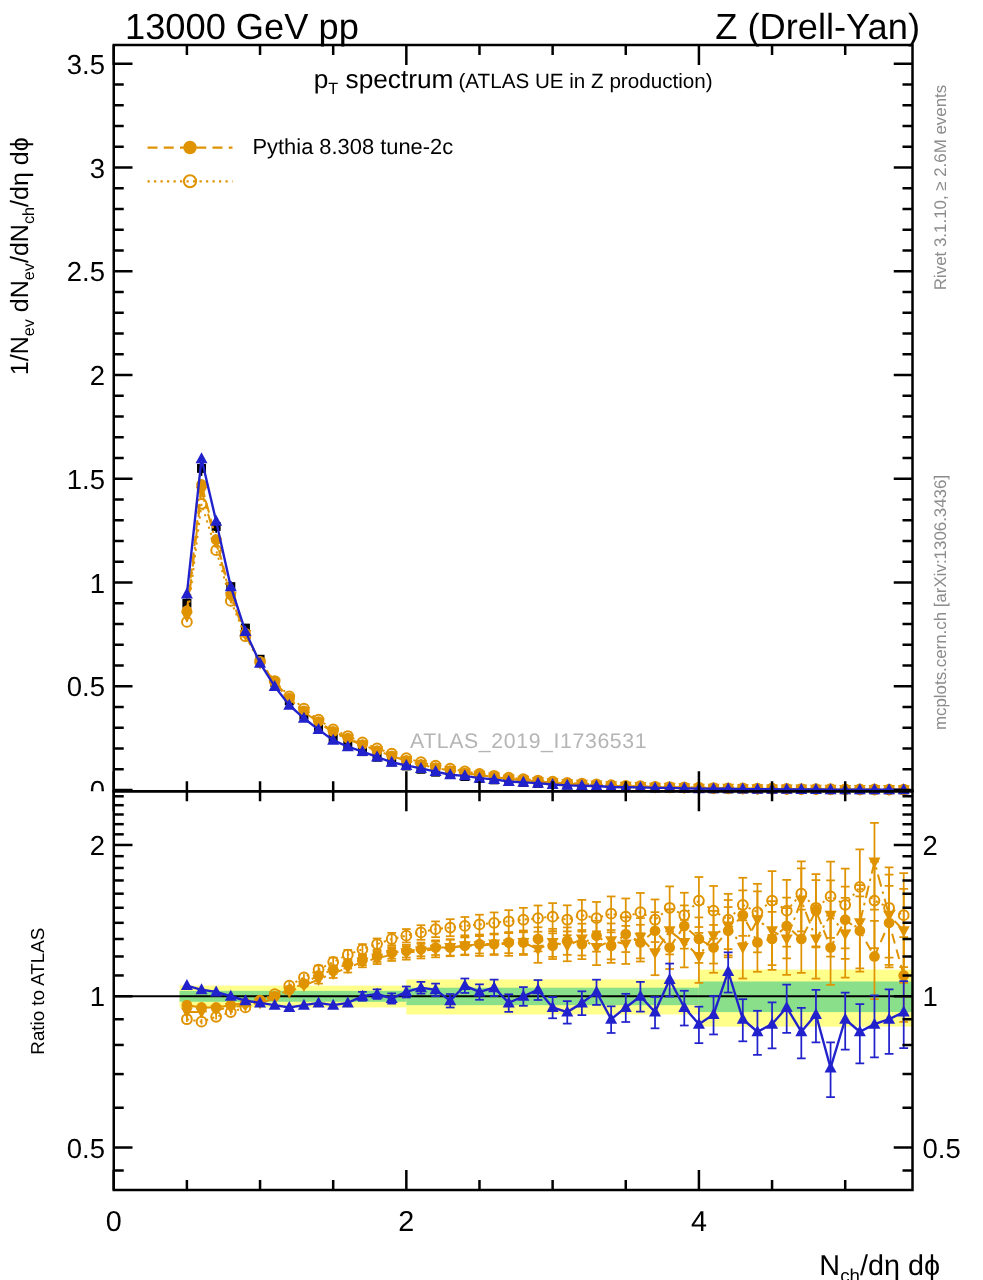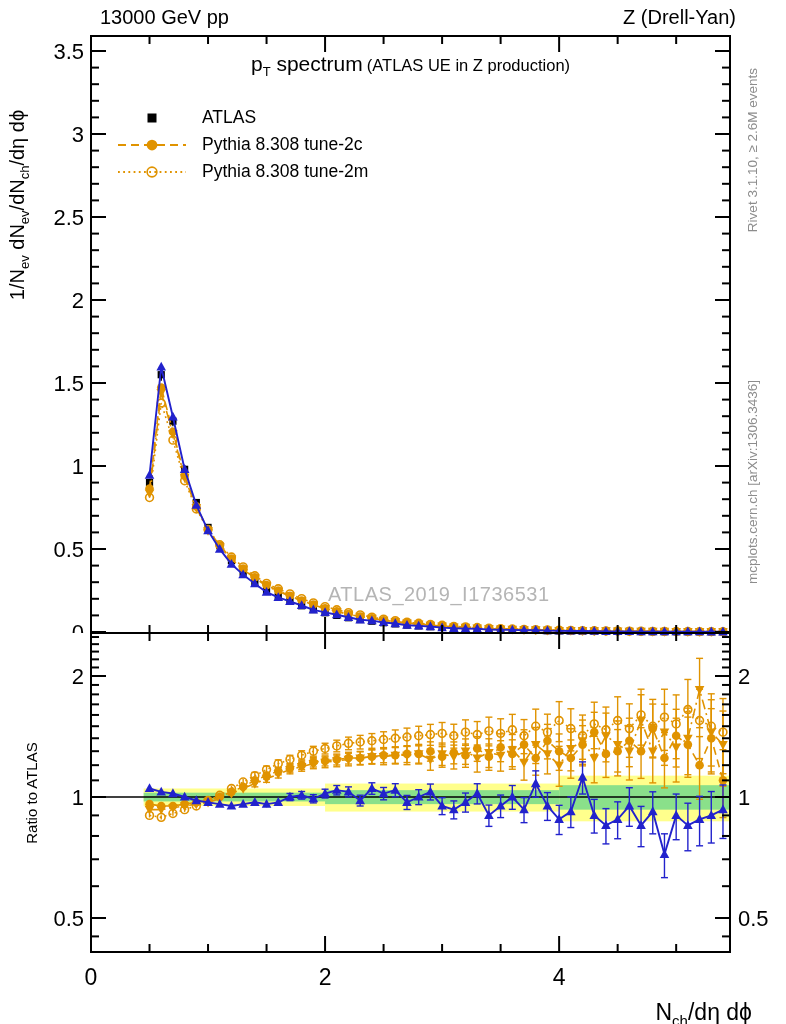--- a/index.html
+++ b/index.html
@@ -1,36 +1,36 @@
 <!DOCTYPE html>
 <html><head>
 <meta charset="utf-8">
 <style>
   html,body{margin:0;padding:0;background:#fff;}
   body{width:786px;height:1024px;position:relative;font-family:"Liberation Sans",sans-serif;color:#000;overflow:hidden;}
   #stage{position:absolute;left:0;top:0;width:786px;height:1024px;}
   svg#plot{position:absolute;left:0;top:0;}
   .abs{position:absolute;white-space:nowrap;}
-  .hdr{font-size:20px;top:6px;}
+  .hdr{font-size:29px;top:6px;}
   .title-row{left:91px;top:52px;width:639px;text-align:center;font-size:21px;}
   .t-paren{font-size:16.5px;margin-left:4px;}
   .tsub{font-size:13px;}
   sub{line-height:0;}
   .legend{left:116px;top:104px;}
   .legend-row{display:flex;align-items:center;height:27px;}
   .legend-row svg{width:72px;height:20px;flex:0 0 72px;}
   .legend-label{margin-left:14px;font-size:17.5px;}
   .rot{transform:translate(-50%,-50%) rotate(-90deg);transform-origin:center;}
   .ylab-main{left:17px;top:205px;font-size:20px;}
   .ylab-main sub{font-size:13px;}
   .ylab-ratio{left:31px;top:793px;font-size:15px;}
   .note{color:#8c8c8c;font-size:13.5px;}
   .note-rivet{left:752px;top:150px;}
   .note-mcplots{left:752px;top:482px;}
-  .watermark{left:328px;top:583px;font-size:20px;color:#b5b5b5;letter-spacing:.5px;}
+  .watermark{left:328px;top:583px;font-size:17px;color:#b5b5b5;letter-spacing:.5px;}
   .xlab{right:34px;top:981px;font-size:23px;margin-top:18px;}
   .xlab sub{font-size:15px;}
 </style>
 </head>
 <body>
 
 <div id="stage">
 
   <svg id="plot" width="786" height="1024">
       <g>
@@ -1257,37 +1257,30 @@
   <div class="abs hdr" style="left:100px">13000 GeV pp</div>
   <div class="abs title-row">
     <span class="t-main"><span>p</span><sub class="tsub">T</sub><span> spectrum</span></span><span class="t-paren">(ATLAS UE in Z production)</span>
   </div>
 
   <div class="abs hdr" style="right:50px">Z (Drell-Yan)</div>
 
   <div class="abs legend">
     <div class="legend-row">
       <svg class="swatch">
-          <rect x="31.5" y="5.5" width="9" height="9" fill="#000000"></rect>
-        </svg>
-      <span class="legend-label">ATLAS</span>
-    </div>
-    <div class="legend-row">
-      <svg class="swatch">
           <line x1="2" y1="10" x2="70" y2="10" stroke="#e09300" stroke-width="1.8" stroke-dasharray="8 5"></line>
           <circle cx="36" cy="10" r="5.375" fill="#e09300"></circle>
         </svg>
       <span class="legend-label">Pythia 8.308 tune-2c</span>
     </div>
     <div class="legend-row">
       <svg class="swatch">
           <line x1="2" y1="10" x2="70" y2="10" stroke="#e09300" stroke-width="1.8" stroke-dasharray="1.8 3.4"></line>
           <circle cx="36" cy="10" r="4.875" fill="none" stroke="#e09300" stroke-width="1.6"></circle>
         </svg>
-      <span class="legend-label">Pythia 8.308 tune-2m</span>
     </div>
   </div>
 
   <div class="abs rot ylab-main">
     <span>1/N</span><sub>ev</sub><span> dN</span><sub>ev</sub><span>/dN</span><sub>ch</sub><span>/dη dϕ</span>
   </div>
 
   <div class="abs rot ylab-ratio">Ratio to ATLAS</div>
 
   <div class="abs rot note note-rivet">Rivet 3.1.10, ≥ 2.6M events</div>

